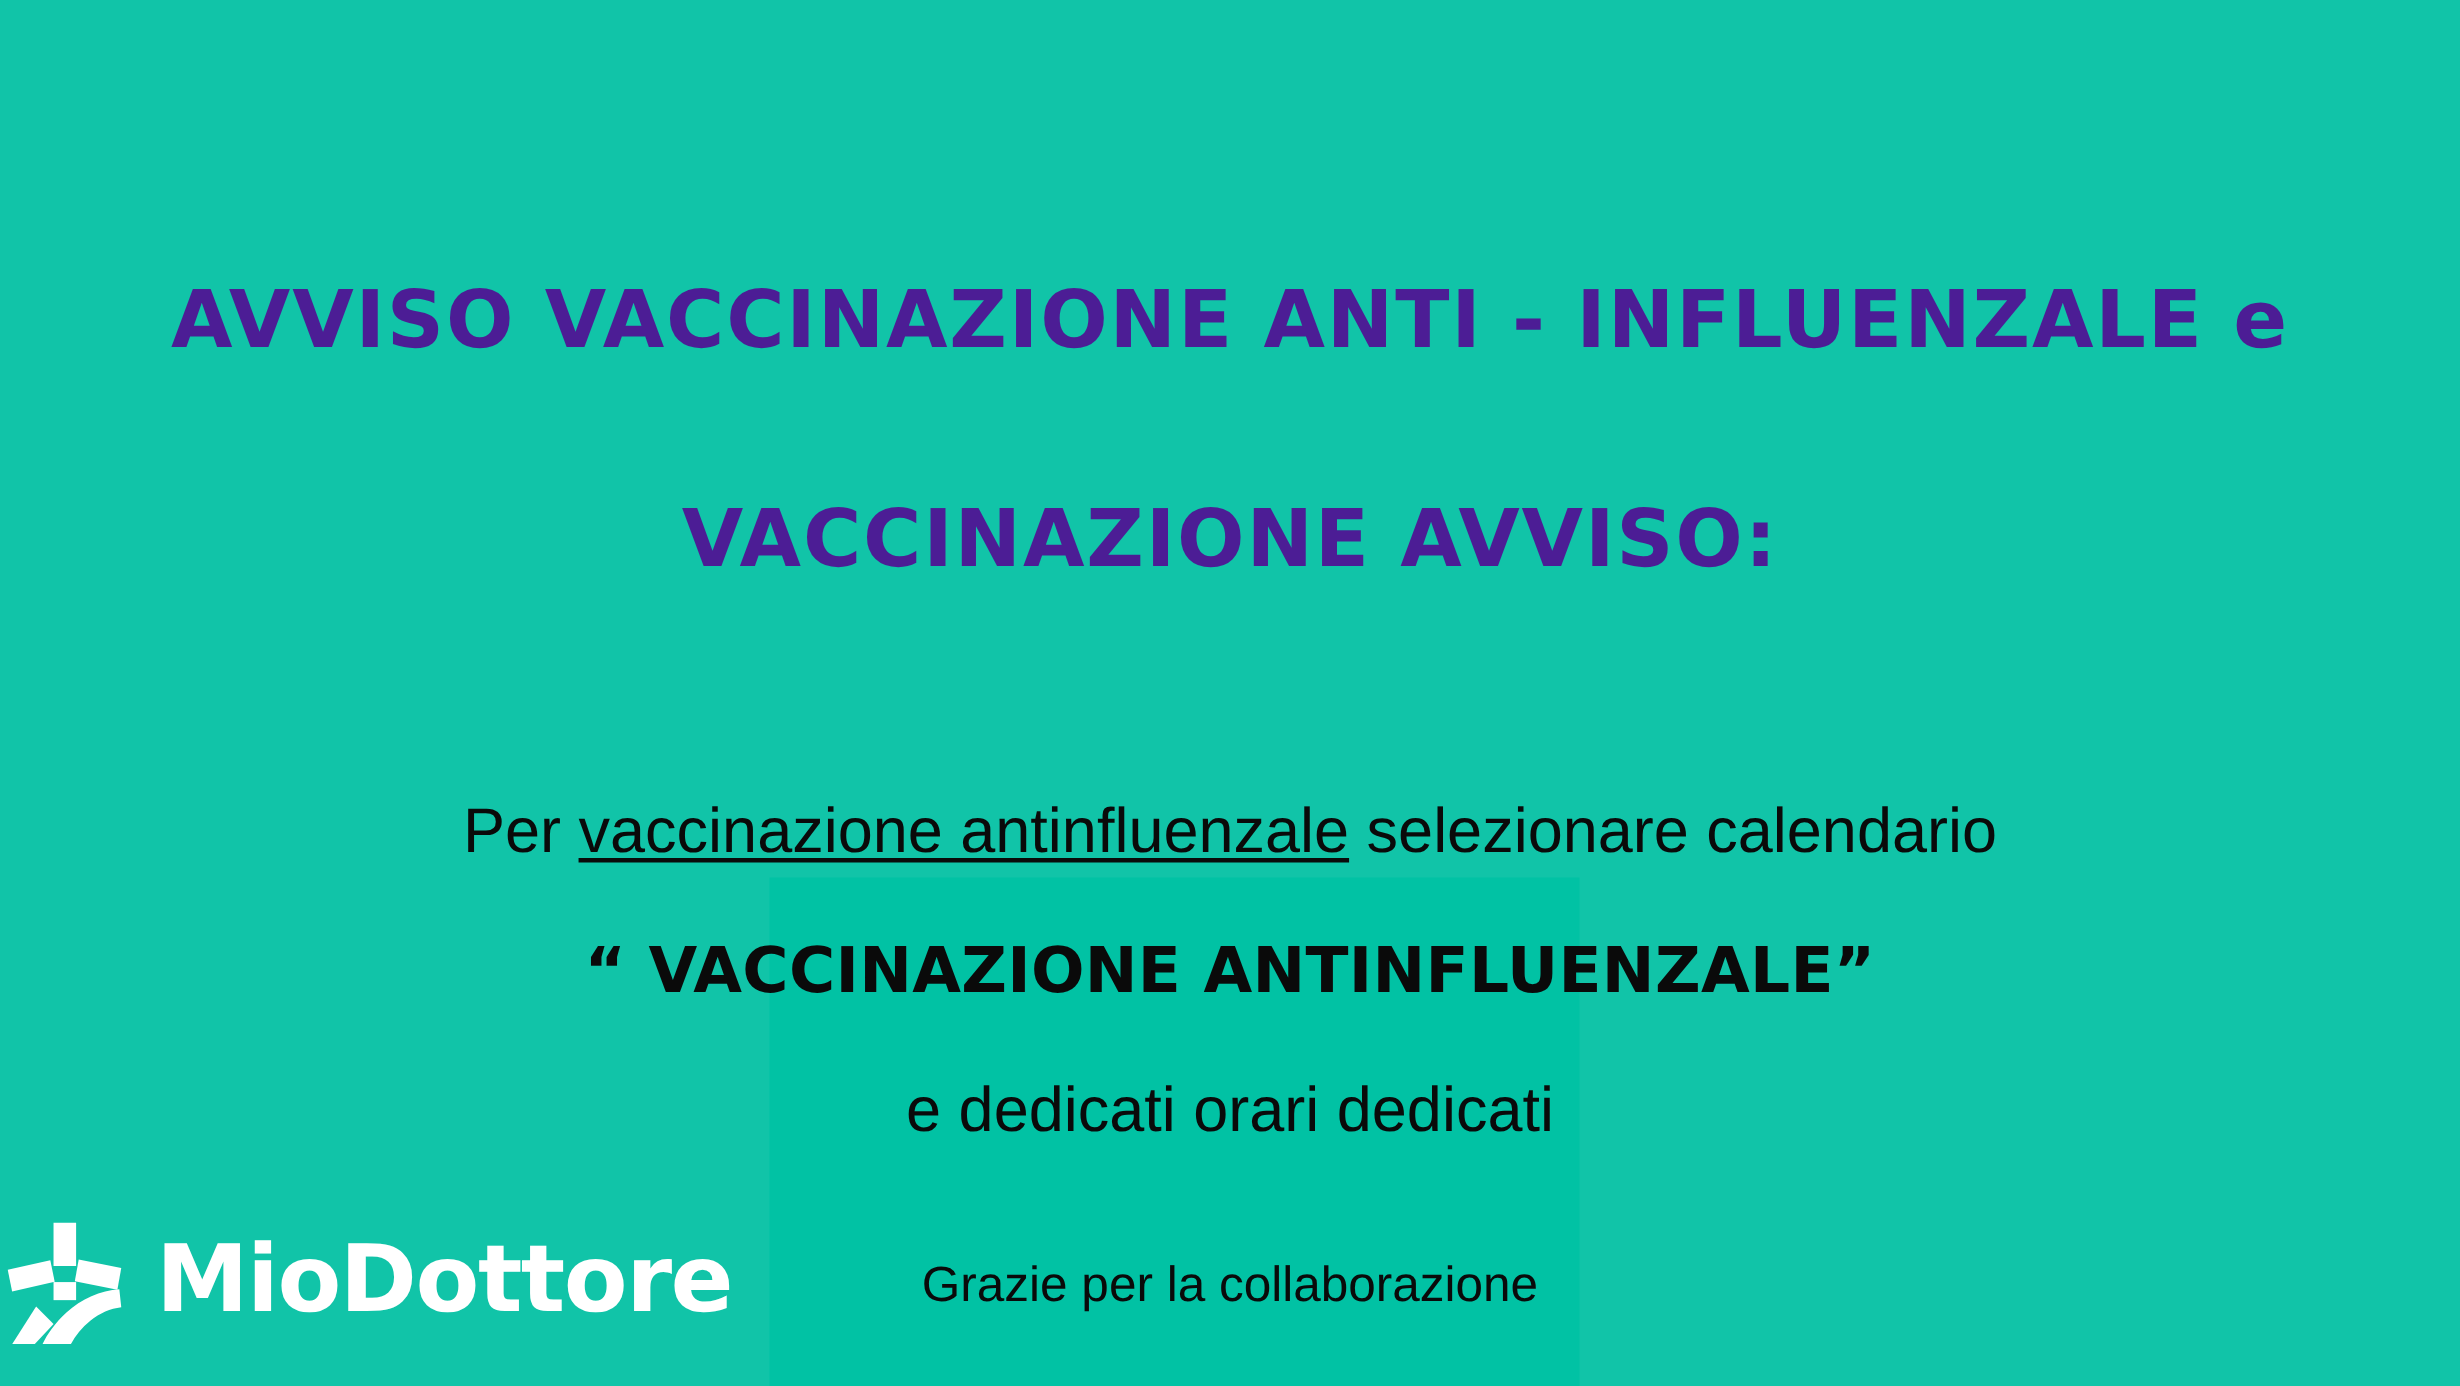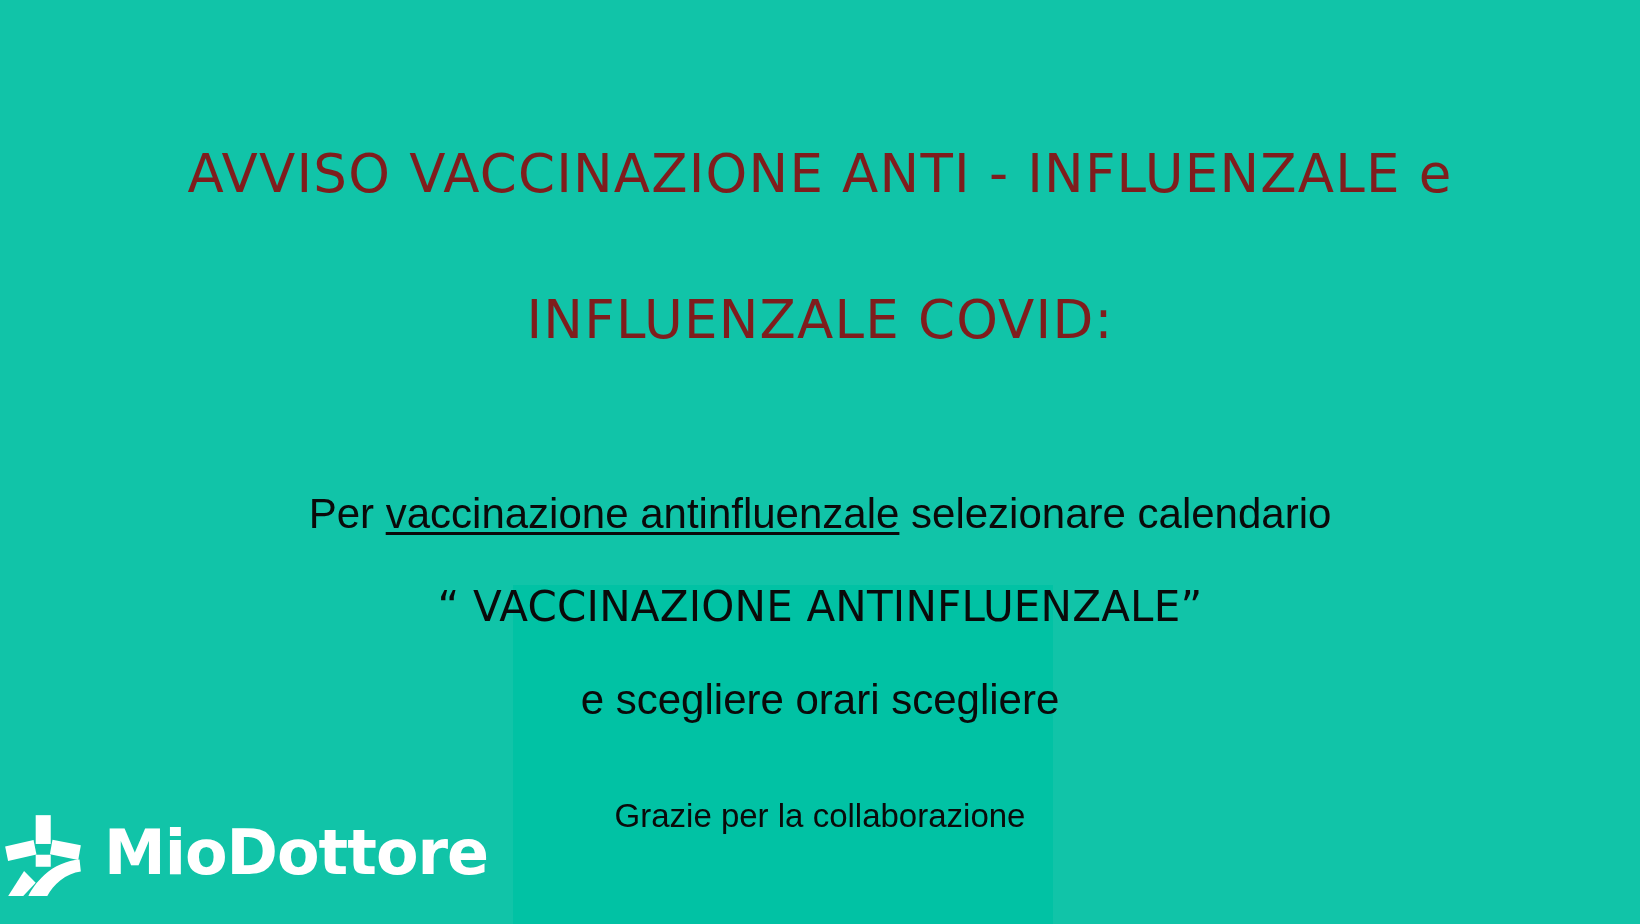--- a/index.html
+++ b/index.html
@@ -33,27 +33,27 @@
   .content {
     position: relative;
     z-index: 2;
     width: 100%;
     height: 100%;
     text-align: center;
   }
 
   
   .title {
-    color: #7f1d1d;
+    color: #4c1d95;
     font-family: "DejaVu Sans", sans-serif;
-    font-weight: 400;
+    font-weight: 700;
     font-size: 53px;
     line-height: 73px;
     letter-spacing: 1.2px;
-    padding-top: 64px;
+    padding-top: 104px;
     margin: 0;
     white-space: pre-line;
   }
   .title-line {
     display: block;
   }
 
   
   .body-block {
     color: #0A0A0A;
@@ -70,21 +70,21 @@
     white-space: pre;
     margin-top: 36px;
   }
   .body-line .u {
     text-decoration: underline;
     text-underline-offset: 4px;
     text-decoration-thickness: 3px;
   }
   .caps-line {
     font-family: "DejaVu Sans", sans-serif;
-    font-weight: 400;
+    font-weight: 700;
     letter-spacing: 0.2px;
   }
 
   
   .closing {
     margin-top: 62px;
     color: #0A0A0A;
     font-family: "Liberation Sans", sans-serif;
   }
   .closing-thanks {
@@ -125,27 +125,27 @@
 <body>
 
 <div id="slide">
 
   <div class="overlay-panel"></div>
 
   <div class="content">
 
     <h1 class="title">
       <span class="title-line">AVVISO VACCINAZIONE ANTI - INFLUENZALE e</span>
-      <span class="title-line">INFLUENZALE COVID:</span>
+      <span class="title-line">VACCINAZIONE AVVISO:</span>
     </h1>
 
     <div class="body-block block-flu">
       <span class="body-line"><span>Per </span><span class="u">vaccinazione antinfluenzale</span><span> selezionare calendario</span></span>
       <span class="body-line caps-line">“ VACCINAZIONE ANTINFLUENZALE”</span>
-      <span class="body-line">e scegliere orari scegliere</span>
+      <span class="body-line">e dedicati orari dedicati</span>
     </div>
 
 
     <div class="closing">
       <span class="closing-thanks">Grazie per la collaborazione</span>
 
     </div>
 
   </div>
 

